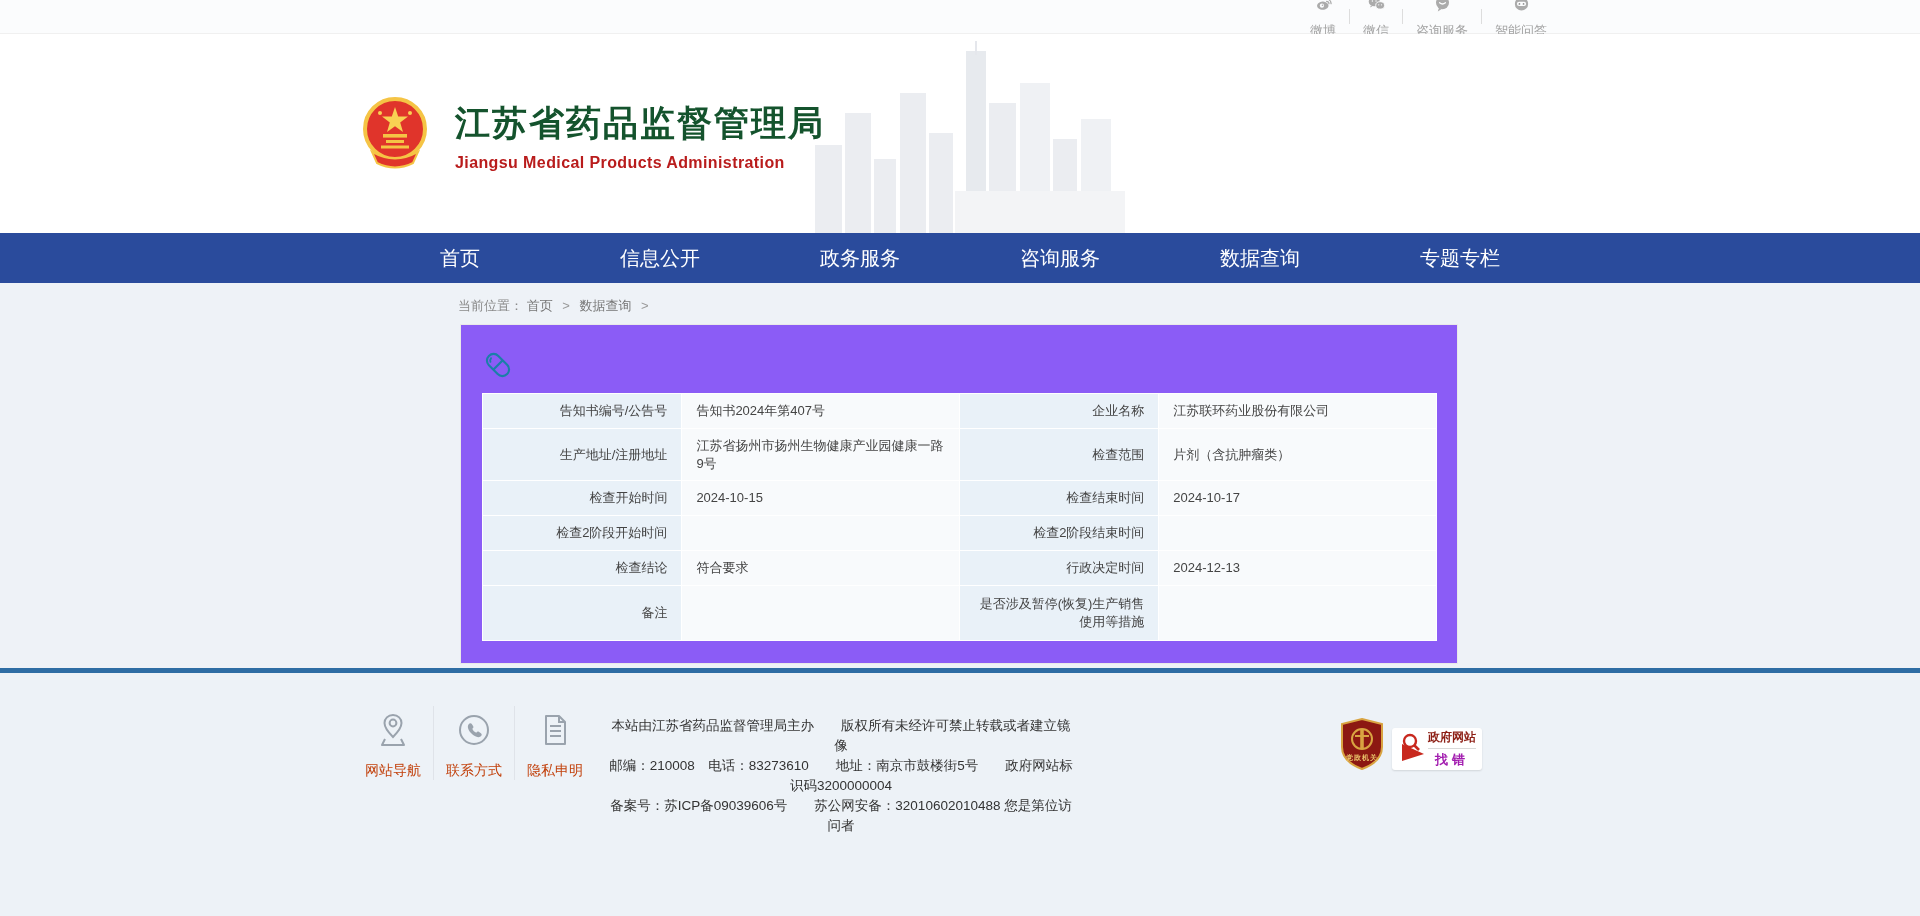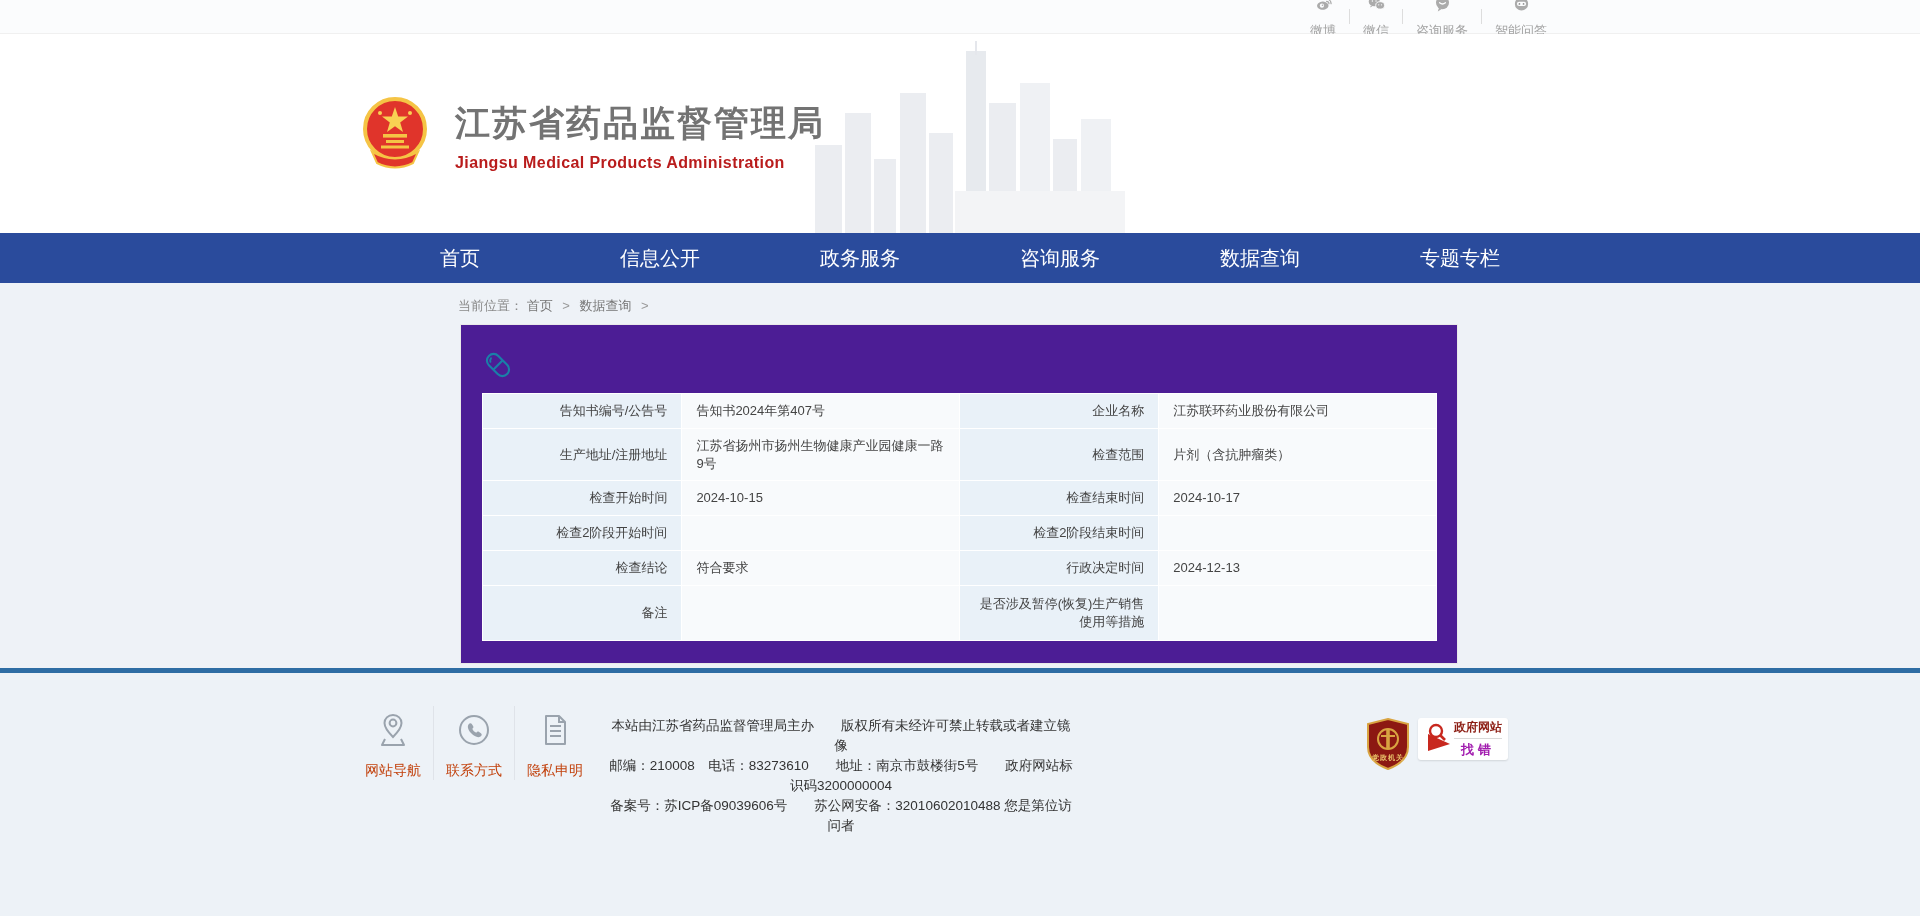--- a/index.html
+++ b/index.html
@@ -12,37 +12,37 @@
   .topbar { height:34px; background:#fbfcfd; border-bottom:1px solid #f0f0f0; }
   .topbar .container { height:100%; display:flex; justify-content:flex-end; align-items:center; }
   .topbar-item { display:flex; align-items:center; gap:6px; color:#a3a3a3; font-size:13px;
     padding:0 13px; cursor:pointer;flex-direction:column; }
   .topbar-sep { width:1px; height:15px; background:#ddd; }
 
   
   .header { height:199px; background:#fff; position:relative; overflow:hidden; }
   .emblem { position:absolute; left:-2px; top:60px; width:74px; height:76px; }
   .title-block { position:absolute; left:95px; top:66px; }
-  .site-title { color:#737373; font-size:35px; font-weight:bold; letter-spacing:2px; }
+  .site-title { color:#14532d; font-size:35px; font-weight:bold; letter-spacing:2px; }
   .site-subtitle { color:#b91c1c; font-size:16px; font-weight:bold; margin-top:7px; letter-spacing:.4px; }
   .skyline { position:absolute; left:455px; bottom:0; width:310px; height:192px; opacity:.8; }
 
   
   .nav { height:50px; background:#2a4b9c; }
   .nav .container { height:100%; display:flex; }
   .nav-item { flex:1; display:flex; align-items:center; justify-content:center;
     color:#fff; font-size:20px; cursor:pointer; }
 
   
   .breadcrumb { padding:14px 0 9px 98px; font-size:13px; color:#8a8a8a; }
   .breadcrumb a { color:#777; text-decoration:none; cursor:pointer; }
   .breadcrumb .bc-sep { margin:0 6px; color:#999; }
 
   
-  .card { width:998px; margin-left:100px; background:#4c1d95; border:1px solid #e9e9e9;
+  .card { width:998px; margin-left:100px; background:#8b5cf6; border:1px solid #e9e9e9;
     padding:24px 20px 22px 21px; }
   .pill-icon { width:32px; height:32px; margin-bottom:12px; }
   table.detail { width:100%; border-collapse:collapse; table-layout:fixed; }
   table.detail td { border:1px solid #fff; font-size:13px; color:#444;
     padding:6px 14px; vertical-align:middle; line-height:18px; }
   td.lbl { background:#e9f1f8; text-align:right; padding-right:20px; color:#333; font-size:14px; }
   td.val { background:#f8fafc; text-align:left; padding-left:15px; }
   tr.h35 { height:35px; } tr.h52 { height:52px; } tr.h55 { height:55px; }
 
   
@@ -50,21 +50,21 @@
   .footer { height:247px; background:#edf2f7; }
   .footer .container { display:flex; align-items:flex-start; padding-top:33px; }
   .footer-links { display:flex; align-items:stretch; }
   .f-link { width:66px; text-align:center; cursor:pointer; padding-top:6px; }
   .f-link svg { display:block; margin:0 auto 14px; }
   .f-link .f-label { font-size:14px; color:#c2410c; }
   .f-sep { width:1px; background:#dfe3e9; margin:0 7px; }
   .footer-text { margin-left:18px; width:470px; text-align:center;
     font-size:13.5px; color:#333; line-height:20px; padding-top:10px; }
   .footer-text p { margin-bottom:0; }
-  .footer-badges { margin-left:auto; margin-right:52px; display:flex; align-items:flex-start;
+  .footer-badges { margin-left:auto; margin-right:78px; display:flex; align-items:flex-end;
     gap:8px; padding-top:12px; }
   .party-badge { position:relative; width:44px; height:52px; cursor:pointer; }
   .party-badge .pb-label { position:absolute; left:0; right:0; bottom:7px; text-align:center;
     color:#e9c26a; font-size:7px; font-weight:bold; letter-spacing:1px; }
   .error-badge { width:90px; height:42px; background:#fff; border-radius:3px; cursor:pointer;
     display:flex; align-items:center; box-shadow:0 1px 2px rgba(0,0,0,.12); padding:4px 6px; }
   .eb-text { flex:1; text-align:center; }
   .eb-top { font-size:12px; font-weight:bold; color:#8d1f15; border-bottom:1px solid #d9d9d9;
     padding-bottom:2px; margin-bottom:2px; }
   .eb-bottom { font-size:13px; font-weight:bold; color:#a21caf; letter-spacing:4px; }

